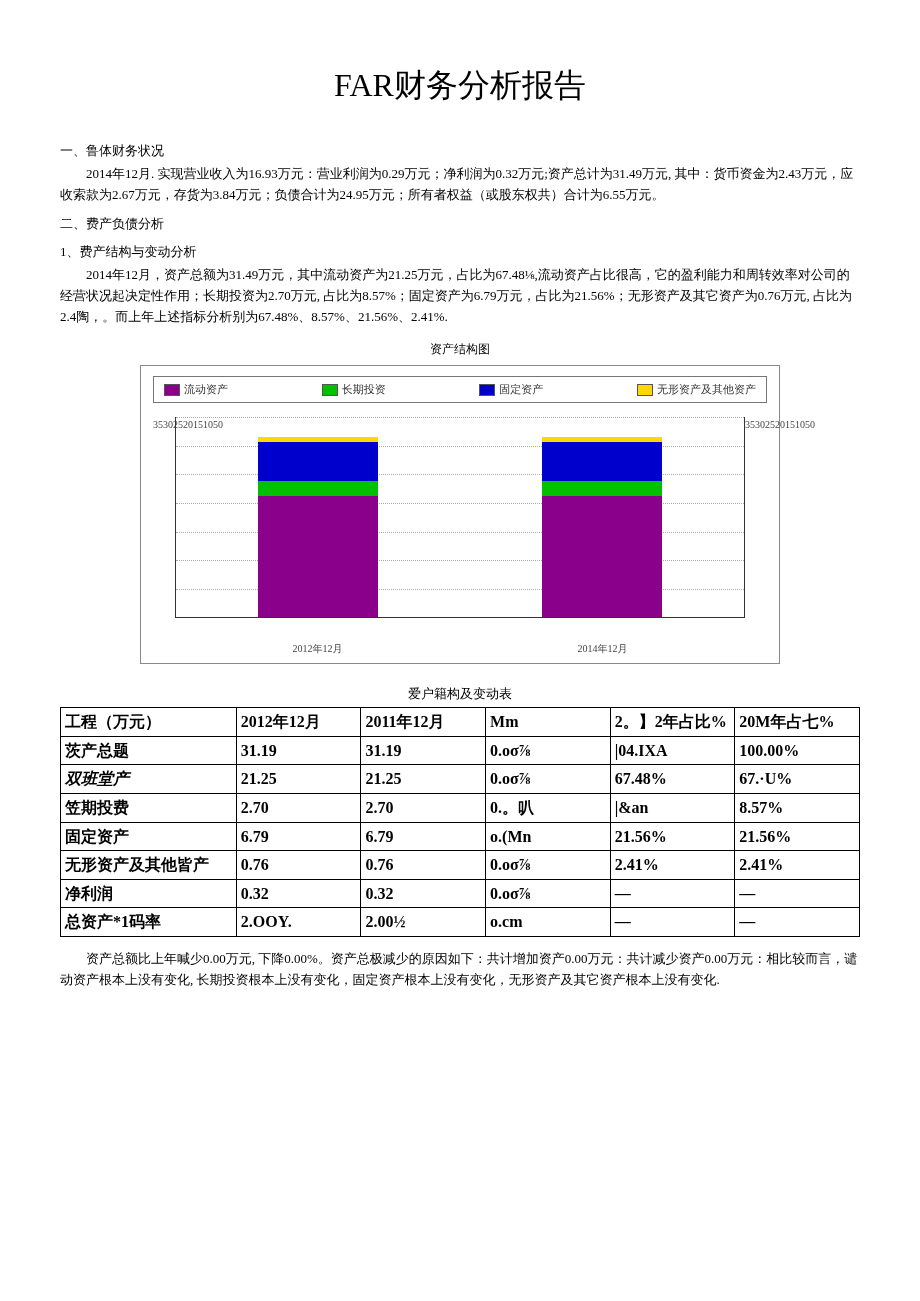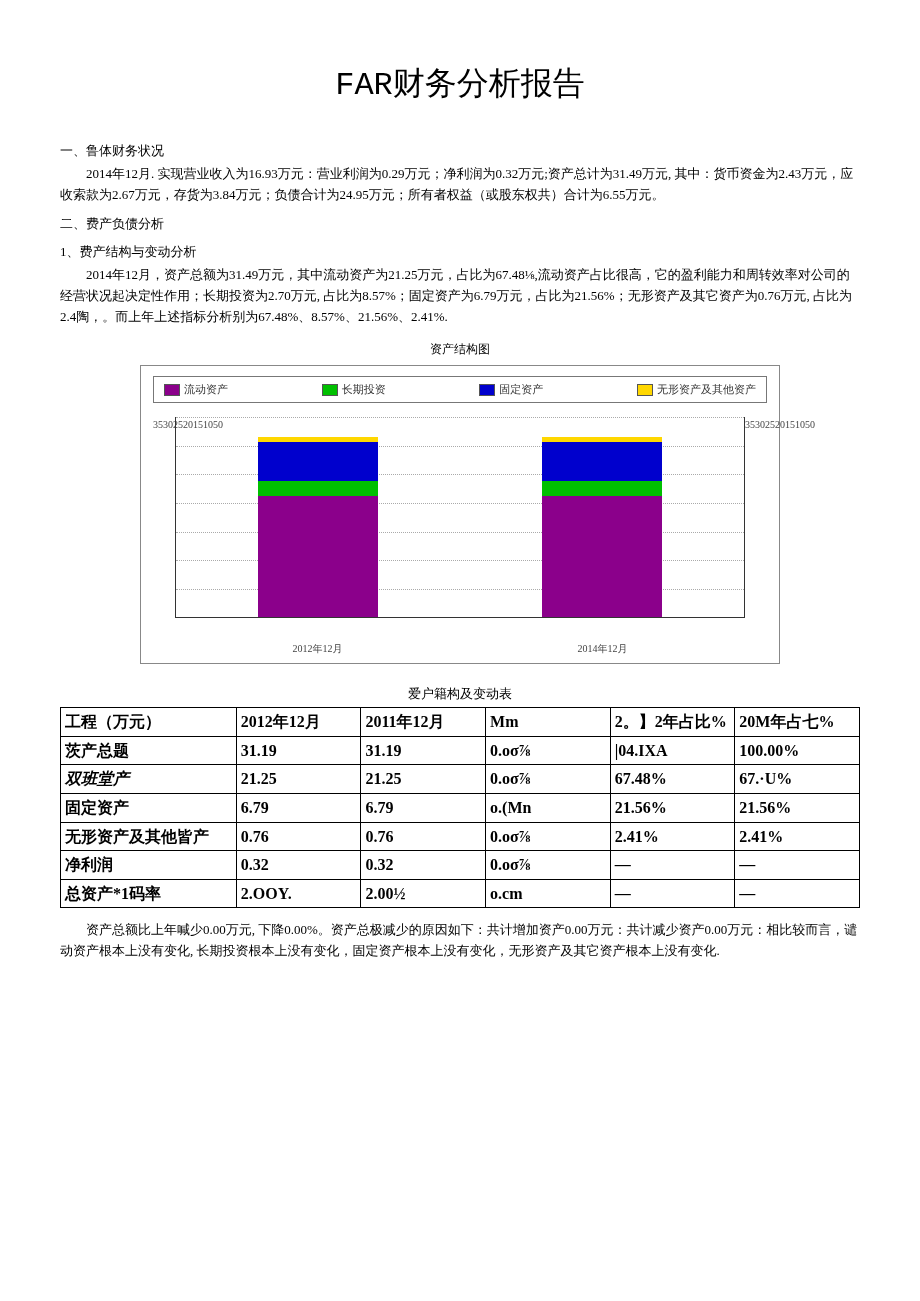--- a/index.html
+++ b/index.html
@@ -6,21 +6,21 @@
       font-family: "SimSun", "宋体", serif;
       margin: 0;
       padding: 40px 60px;
       width: 800px;
       background: #fff;
       color: #000;
       font-size: 13px;
       line-height: 1.6;
     }
     h1 {
-      font-family: Liberation Mono, monospace;
+      font-family: Liberation Serif, serif;
       font-size: 32px;
       text-align: center;
       font-weight: normal;
       margin: 20px 0 30px 0;
     }
     .section-heading {
       margin: 8px 0 2px 0;
     }
     .paragraph {
       text-indent: 2em;
@@ -240,20 +240,28 @@
       </tr>
       <tr>
         <td class="bold italic">双班堂产</td>
         <td class="bold">21.25</td>
         <td class="bold">21.25</td>
         <td class="bold">0.oσ⅞</td>
         <td class="bold">67.48%</td>
         <td class="bold">67.·U%</td>
       </tr>
       <tr>
+        <td class="bold">笠期投费</td>
+        <td class="bold">2.70</td>
+        <td class="bold">2.70</td>
+        <td class="bold">0.。叭</td>
+        <td class="bold">|&amp;an</td>
+        <td class="bold">8.57%</td>
+      </tr>
+      <tr>
         <td class="bold">固定资产</td>
         <td class="bold">6.79</td>
         <td class="bold">6.79</td>
         <td class="bold">o.(Mn</td>
         <td class="bold">21.56%</td>
         <td class="bold">21.56%</td>
       </tr>
       <tr>
         <td class="bold">无形资产及其他皆产</td>
         <td class="bold">0.76</td>

